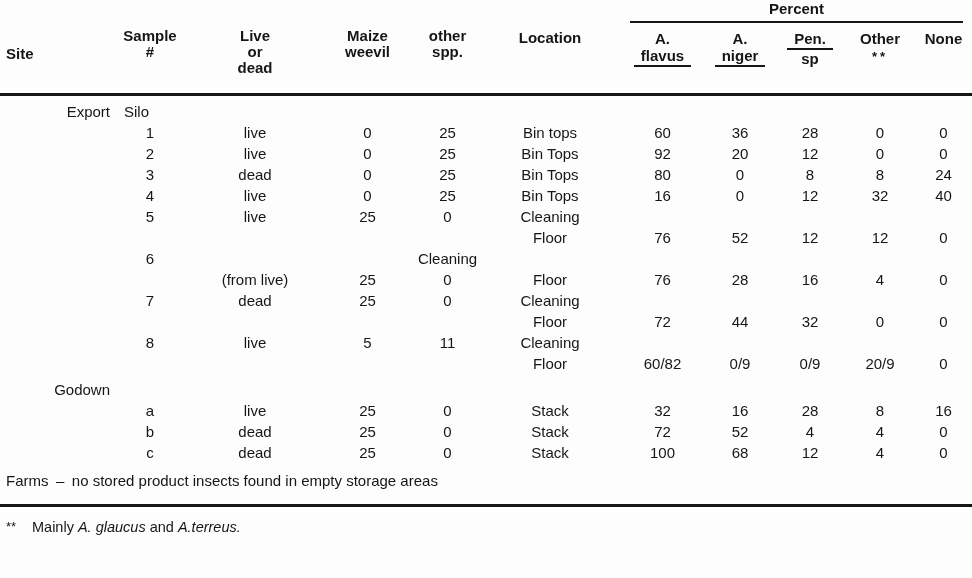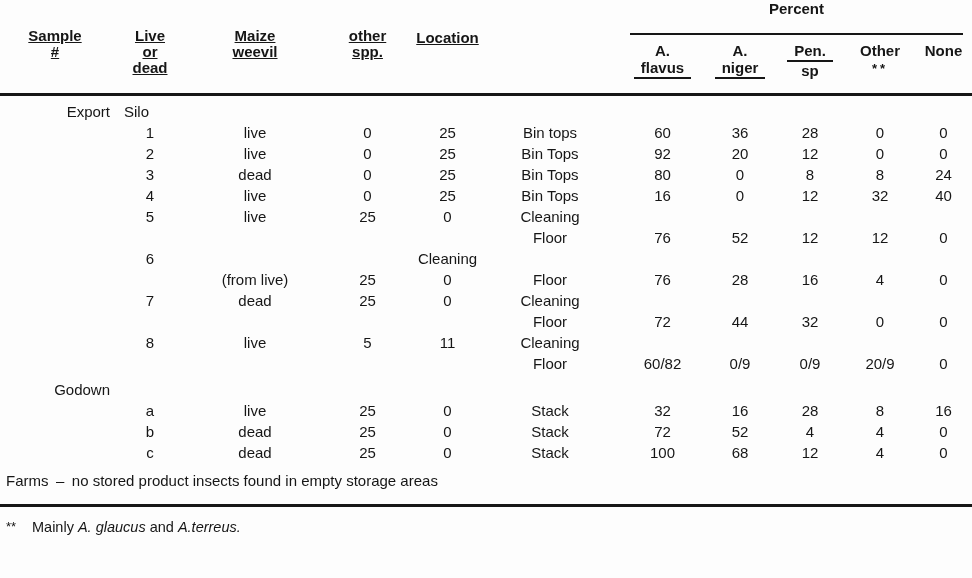--- a/index.html
+++ b/index.html
@@ -12,27 +12,27 @@
   .page{
     width:972px; height:578px; background:#fdfdfd; color:var(--ink);
     font-family:"Liberation Sans", sans-serif; font-size:15px;
     position:relative; overflow:hidden;
   }
   
   .thead{
     display:grid; grid-template-columns:var(--cols);
     height:96px; border-bottom:3px solid var(--ink); align-items:start;
   }
-  .hcell{font-weight:bold; text-align:center; line-height:16px;text-decoration:underline;}
+  .hcell{font-weight:bold; text-align:center; line-height:16px;}
   .hcell.site{text-align:left; padding:46px 0 0 6px;}
   .hcell.sample, .hcell.livedead, .hcell.maize, .hcell.otherspp{padding-top:28px;}
   .hcell.location{padding-top:30px;}
   .percent-group{grid-column:7 / 12;}
   .percent-title{
-    font-weight:bold; text-align:center; padding-bottom:16px;
+    font-weight:bold; text-align:center; padding-bottom:4px;
     border-bottom:2px solid var(--ink); margin:0 9px 0 10px; line-height:17px;
   }
   .percent-sub{display:grid; grid-template-columns:var(--pcols); padding-top:7px;}
   .pcell{font-weight:bold; text-align:center; line-height:17px;}
   .word-ul{display:inline-block; border-bottom:2px solid var(--ink); padding:0 7px 1px;}
   .stars{letter-spacing:3px; font-size:13px; line-height:13px; display:inline-block; padding-top:2px;}
   
   .tbody{padding-top:5px;}
   .body-row{display:grid; grid-template-columns:var(--cols); height:21px; line-height:21px;}
   .body-row .cell{text-align:center; white-space:nowrap;}
@@ -45,20 +45,21 @@
   .footnotes{padding:9px 0 0 6px; font-size:14.5px; line-height:21px;}
   .fn-marker{display:inline-block; width:26px; font-size:13px; vertical-align:1px;}
   .italic{font-style:italic;}
 </style>
 </head>
 <body>
 
 <div class="page">
 
   <div class="thead">
+    <div class="hcell site">Site</div>
     <div class="hcell sample">
       <div>Sample</div>
       <div>#</div>
     </div>
     <div class="hcell livedead">
       <div>Live</div>
       <div>or</div>
       <div>dead</div>
     </div>
     <div class="hcell maize">

